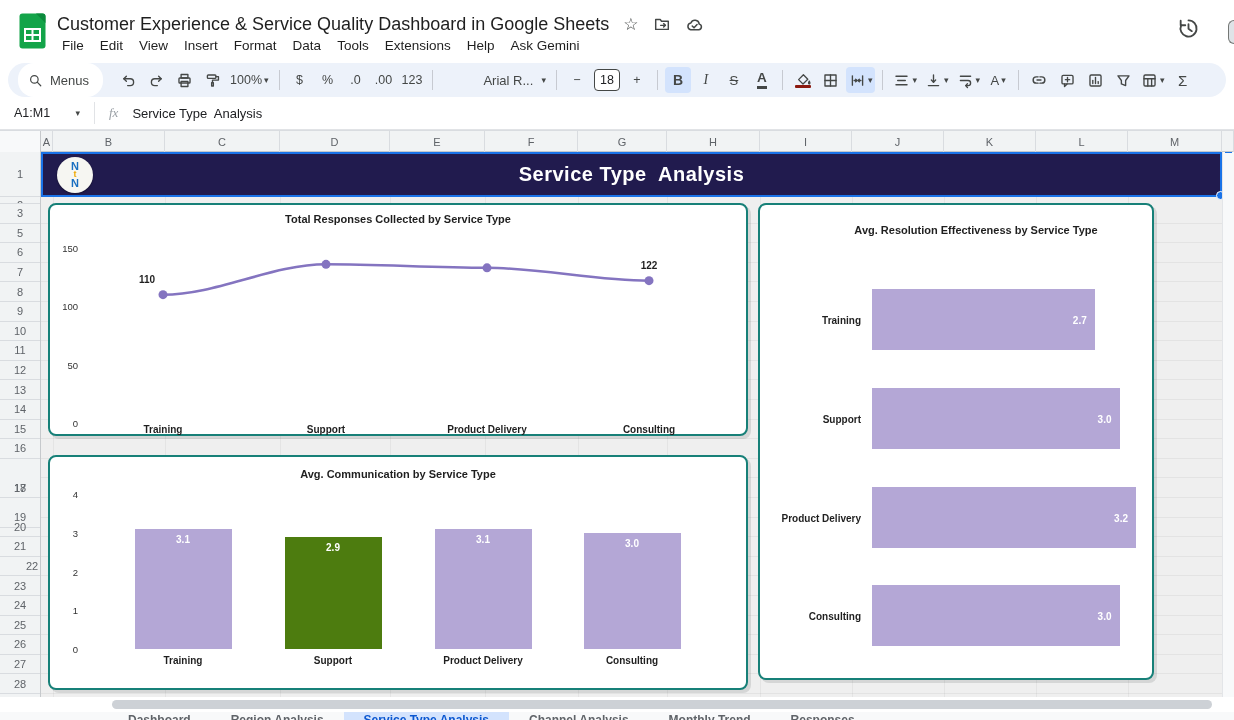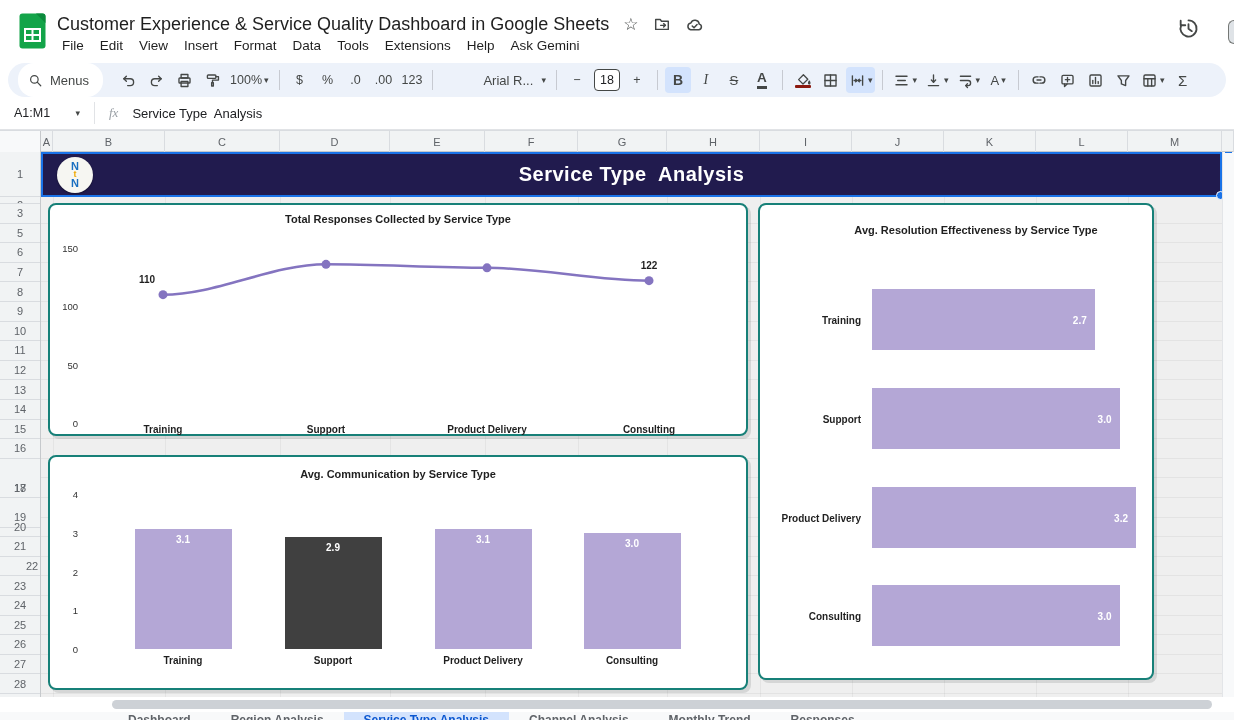--- a/index.html
+++ b/index.html
@@ -438,21 +438,21 @@
       <div class="ctitle" style="top:11px;">Avg. Communication by Service Type</div>
     <div class="ytick" style="left: 2px; top: 187px;">0</div>
         <div class="ytick" style="left: 2px; top: 148.25px;">1</div>
         <div class="ytick" style="left: 2px; top: 109.5px;">2</div>
         <div class="ytick" style="left: 2px; top: 70.75px;">3</div>
         <div class="ytick" style="left: 2px; top: 32px;">4</div>
         <div class="vbar" style="left: 84.5px; top: 71.875px; width: 97px; height: 120.125px; background: rgb(180, 167, 214);">
           <div class="vbar-label">3.1</div>
         </div>
         <div class="xcat" style="left: 133px; top: 198px;">Training</div>
-        <div class="vbar" style="left: 234.5px; top: 79.625px; width: 97px; height: 112.375px; background: #404040;">
+        <div class="vbar" style="left: 234.5px; top: 79.625px; width: 97px; height: 112.375px; background: #4d7c0f;">
           <div class="vbar-label">2.9</div>
         </div>
         <div class="xcat" style="left: 283px; top: 198px;">Support</div>
         <div class="vbar" style="left: 384.5px; top: 71.875px; width: 97px; height: 120.125px; background: rgb(180, 167, 214);">
           <div class="vbar-label">3.1</div>
         </div>
         <div class="xcat" style="left: 433px; top: 198px;">Product Delivery</div>
         <div class="vbar" style="left: 533.5px; top: 75.75px; width: 97px; height: 116.25px; background: rgb(180, 167, 214);">
           <div class="vbar-label">3.0</div>
         </div>

